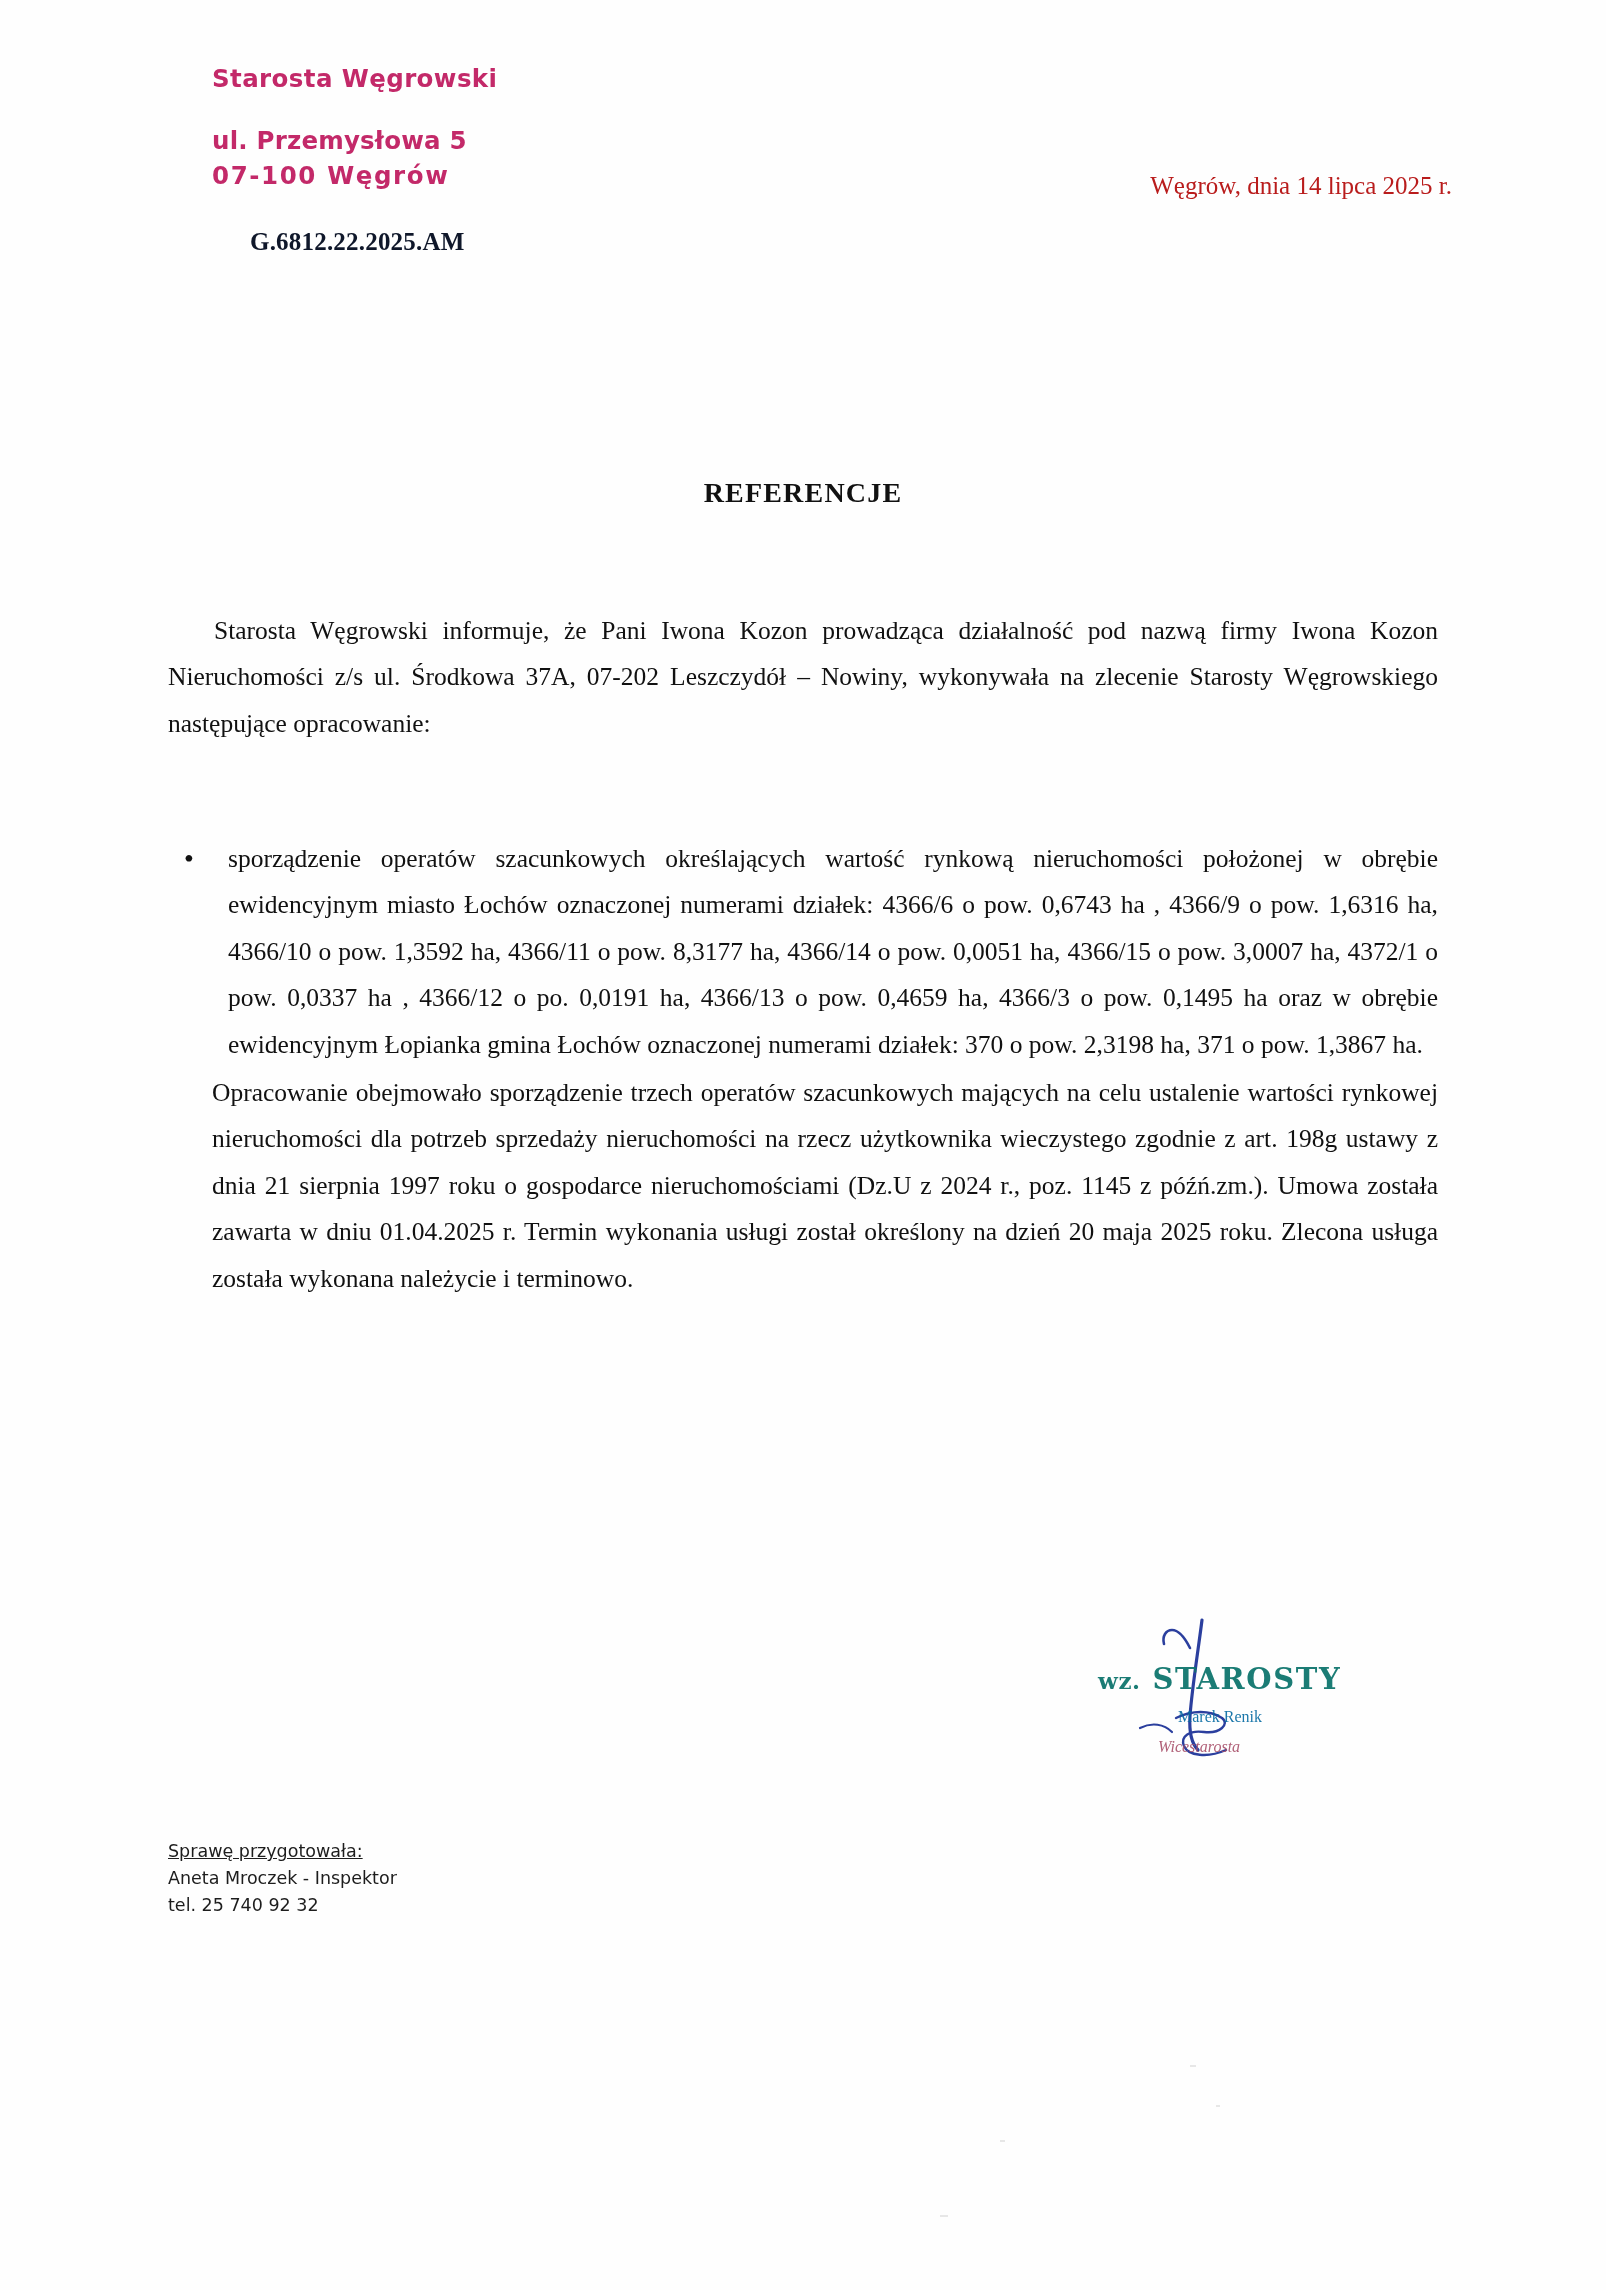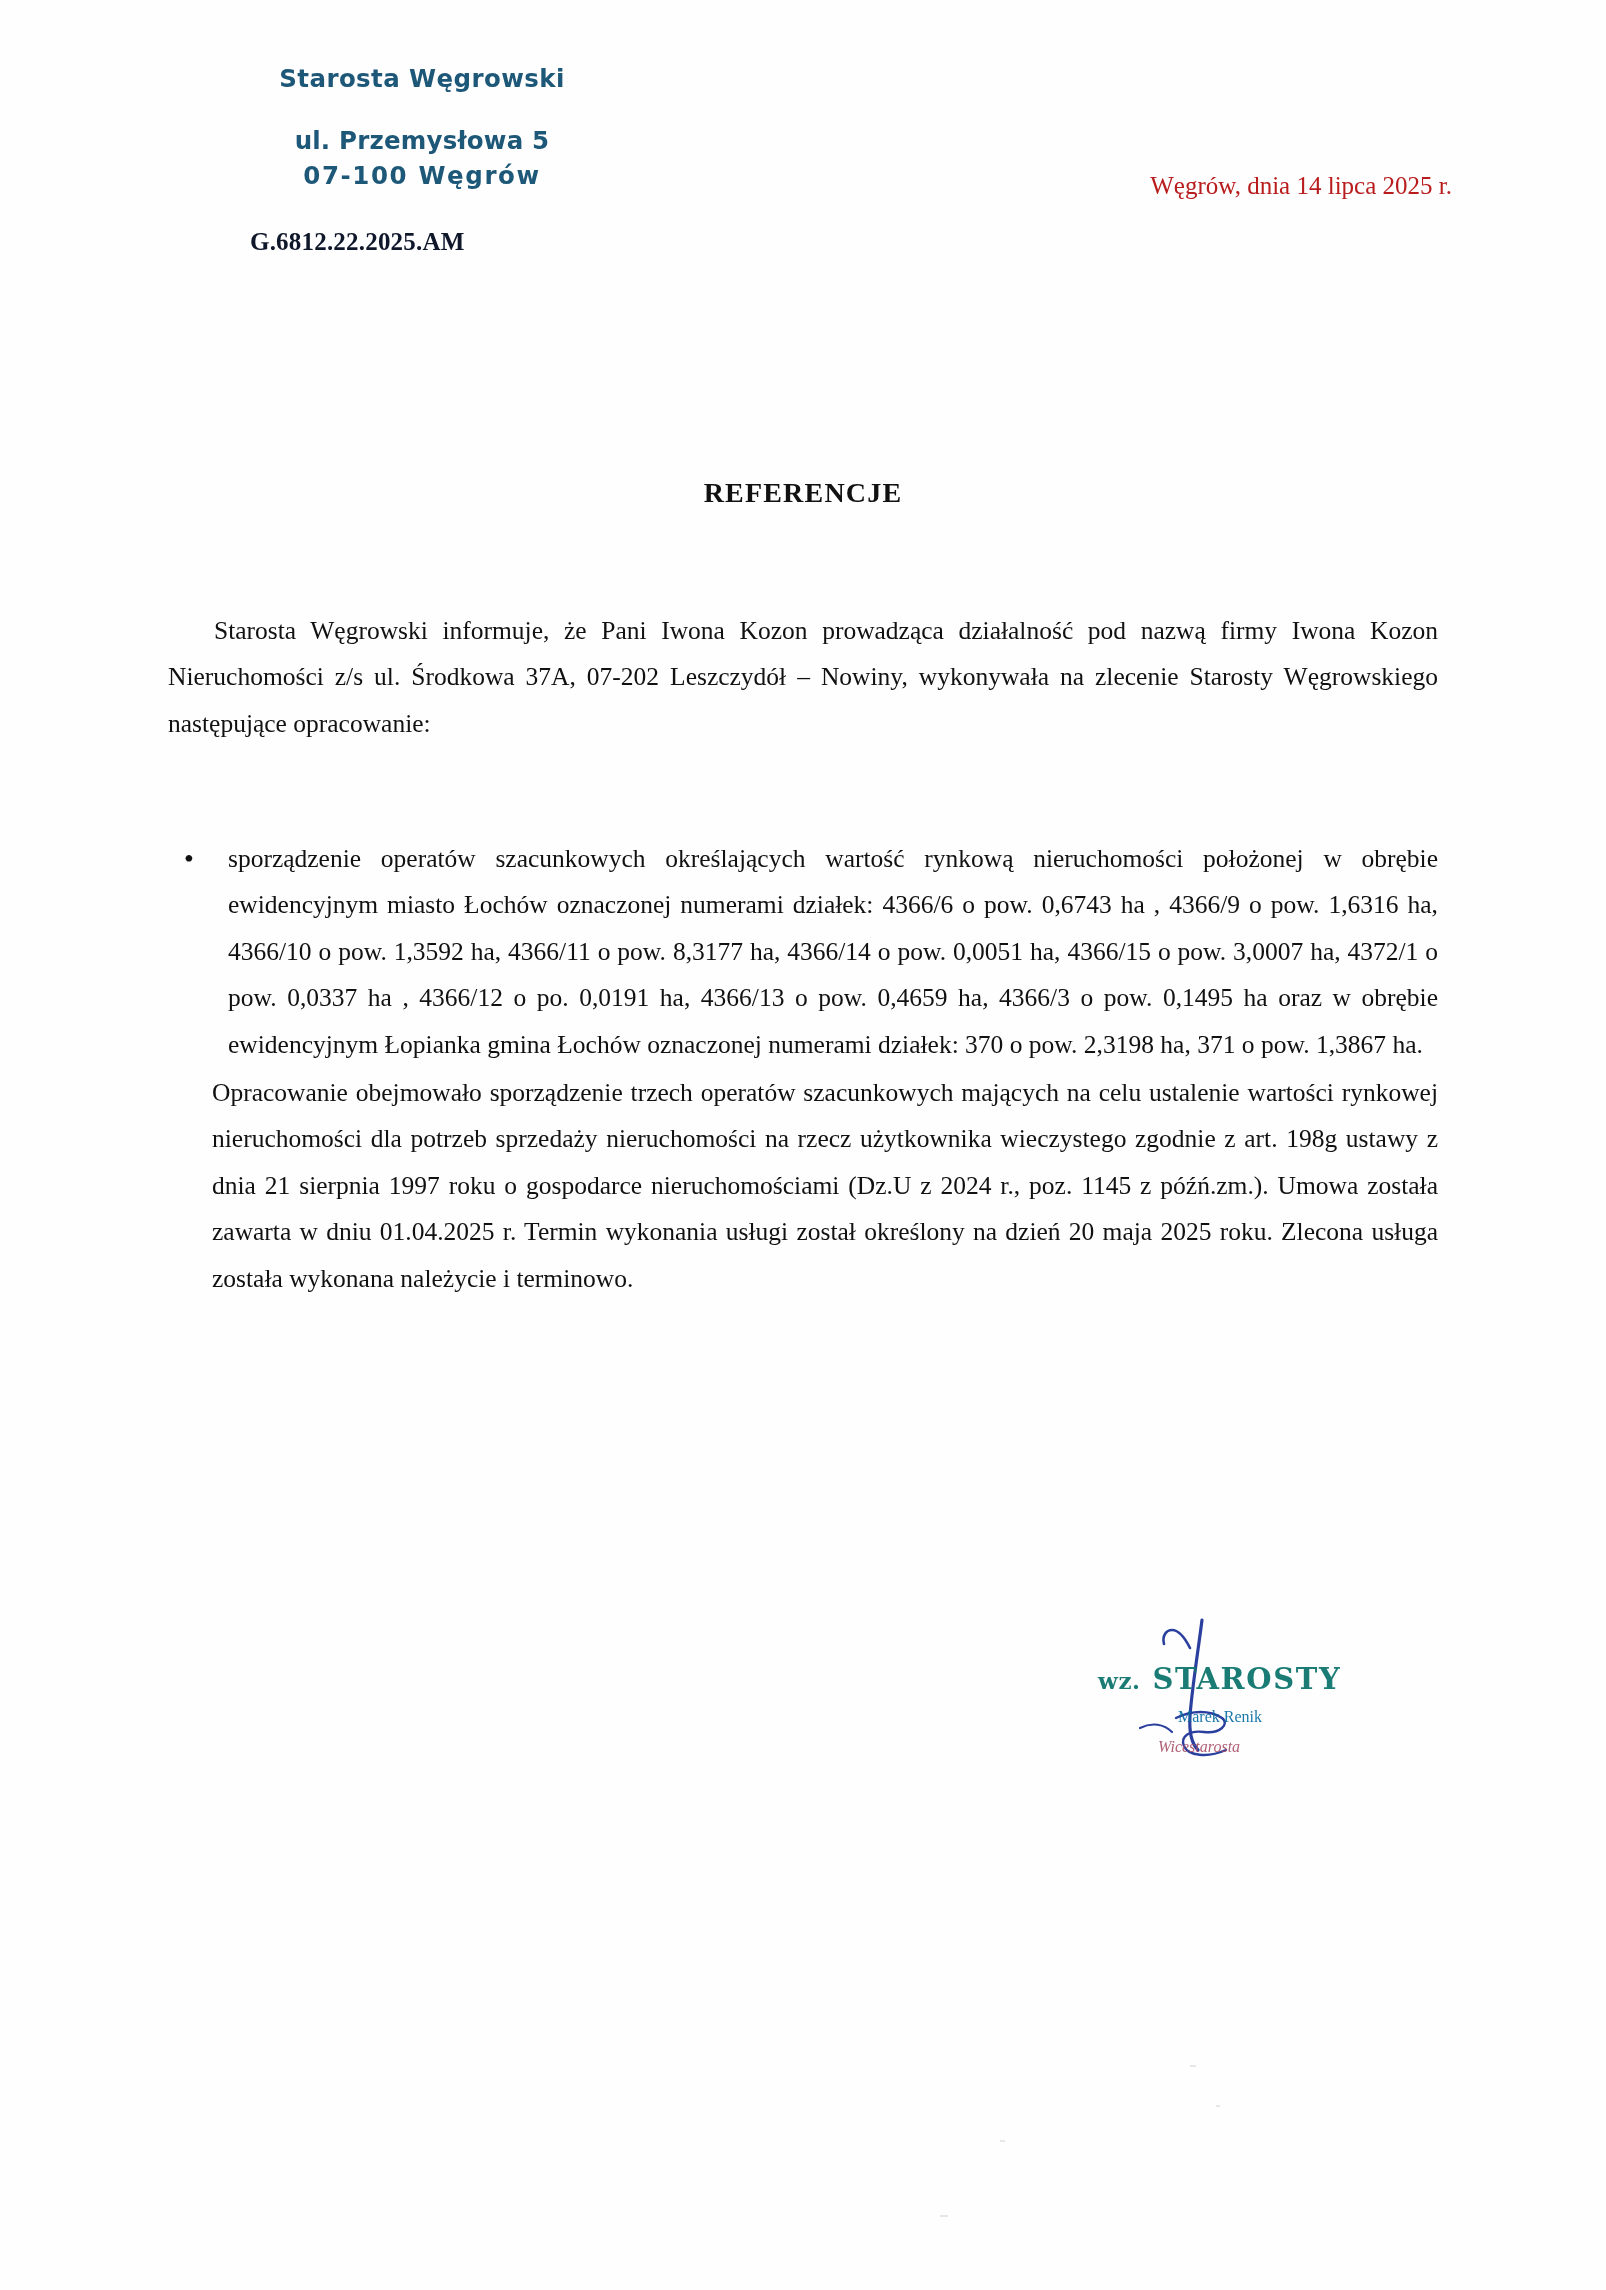--- a/index.html
+++ b/index.html
@@ -21,24 +21,24 @@
     inset: 0;
     background: #fefefe;
   }
 
   
   .letterhead {
     position: absolute;
     left: 212px;
     top: 62px;
     width: 420px;
-    text-align: center;
+    text-align: left;
     font-family: "DejaVu Sans", sans-serif;
     font-weight: bold;
-    color: #0c4a6e;
+    color: #be185d;
     font-size: 24.5px;
     line-height: 1.42;
     letter-spacing: 0.4px;
     opacity: 0.92;
   }
   .letterhead .l2 { letter-spacing: 0.2px; margin-top: 27px; }
   .letterhead .l3 { letter-spacing: 1.6px; }
 
   
   .case-number {
@@ -236,19 +236,24 @@
     </svg>
 
     <div class="sig-stamp">
       <span class="small">wz.</span>
       <span>STAROSTY</span>
     </div>
     <div class="sig-name">Marek Renik</div>
     <div class="sig-role">Wicestarosta</div>
   </div>
 
+  <div class="prepared">
+    <div class="u">Sprawę przygotowała:</div>
+    <div>Aneta Mroczek - Inspektor</div>
+    <div>tel. 25 740 92 32</div>
+  </div>
 
   <div class="artifact" style="left:1000px; top:2140px; width:5px; height:2px;"></div>
   <div class="artifact" style="left:1190px; top:2065px; width:6px; height:2px;"></div>
   <div class="artifact" style="left:1216px; top:2105px; width:4px; height:2px;"></div>
   <div class="artifact" style="left:940px; top:2215px; width:8px; height:2px;"></div>
 
 </div>
 
 </body></html>

